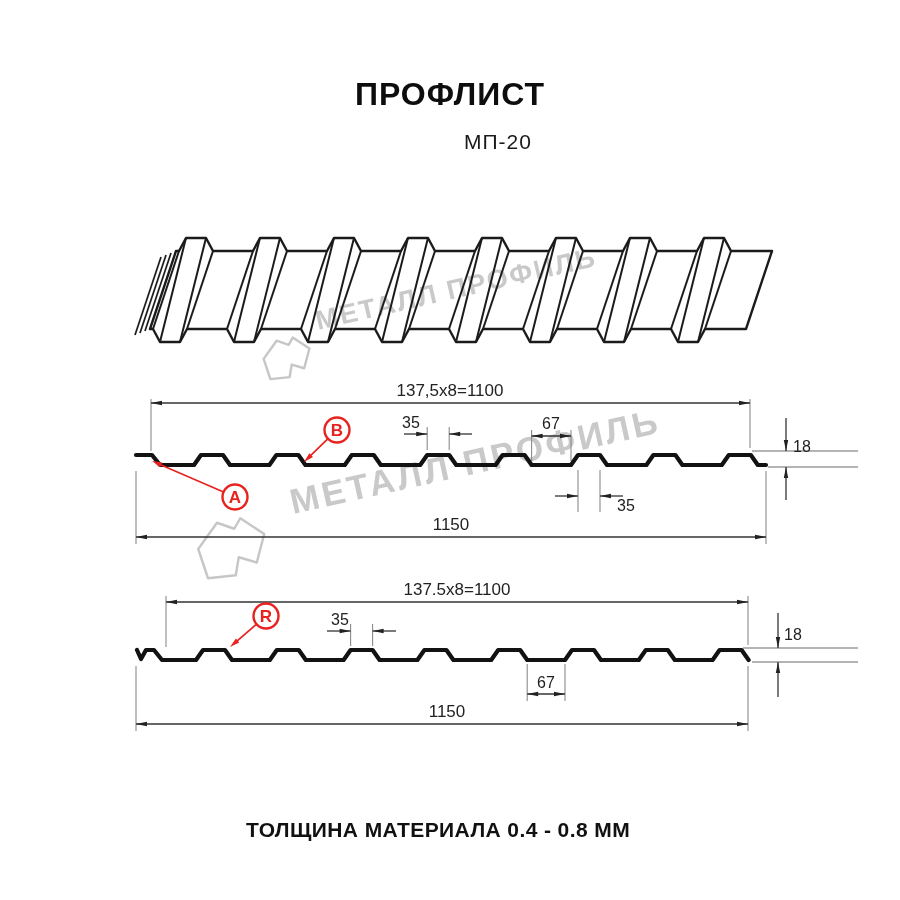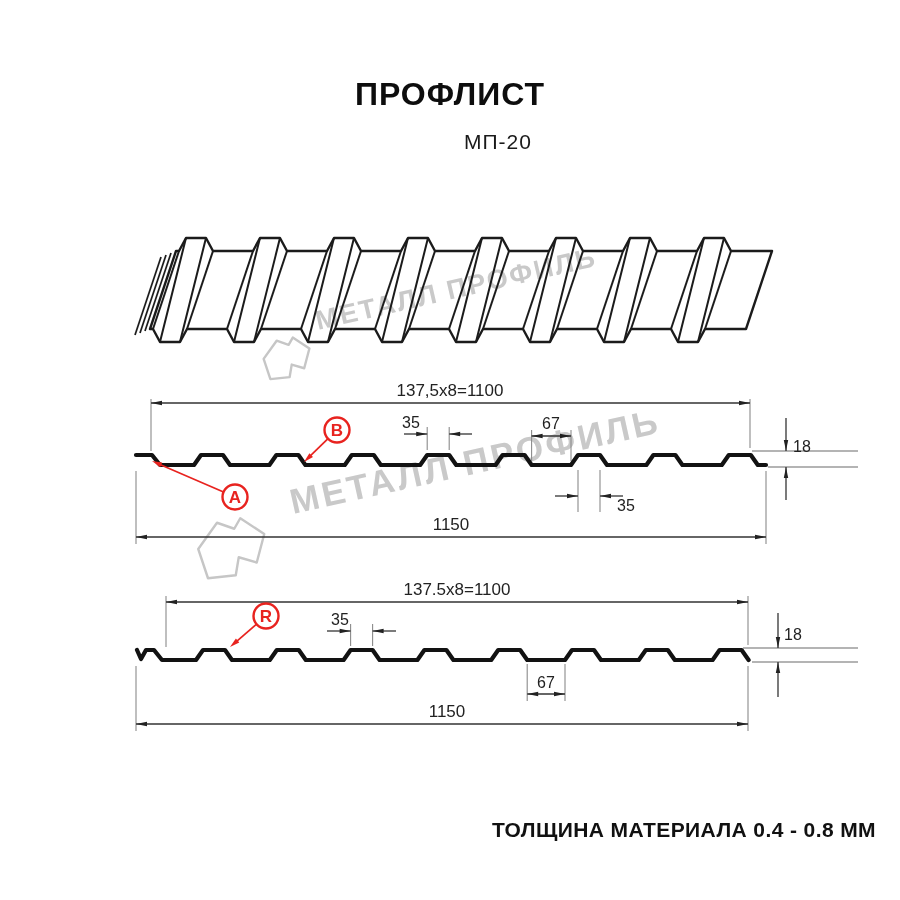--- a/index.html
+++ b/index.html
@@ -1,21 +1,21 @@
 <!DOCTYPE html>
 <html style="--red: #e8231f;"><head>
 <meta charset="utf-8">
 <style>
   html,body{margin:0;padding:0;background:#ffffff;width:900px;height:900px;overflow:hidden;}
   body{font-family:"Liberation Sans",sans-serif;position:relative;}
   .title{position:absolute;left:0;top:76px;width:900px;text-align:center;
          font-size:32px;font-weight:700;letter-spacing:1px;color:#0d0d0d;}
   .subtitle{position:absolute;left:0;top:130px;width:900px;text-align:center;
          font-size:21px;font-weight:400;letter-spacing:1px;color:#1a1a1a;padding-left:48px;}
-  .footer{position:absolute;left:0;top:818px;width:876px;text-align:right;
+  .footer{position:absolute;left:0;top:818px;width:876px;text-align:center;
          font-size:21px;font-weight:700;letter-spacing:.4px;color:#111;}
   svg{position:absolute;left:0;top:0;}
   svg text{font-family:"Liberation Sans",sans-serif;}
   .num{font-size:17px;fill:#222;text-anchor:middle;}
   .num-s{font-size:16px;fill:#222;text-anchor:middle;}
   .rletter{font-size:17px;font-weight:700;fill:var(--red);text-anchor:middle;}
   .wm-text{font-weight:700;letter-spacing:2px;}
   .wm1{font-size:27px;}
   .wm2{font-size:35px;letter-spacing:3px;}
   .wmk{fill:none;stroke:#c6c6c6;stroke-width:2.4;stroke-linejoin:round;}

